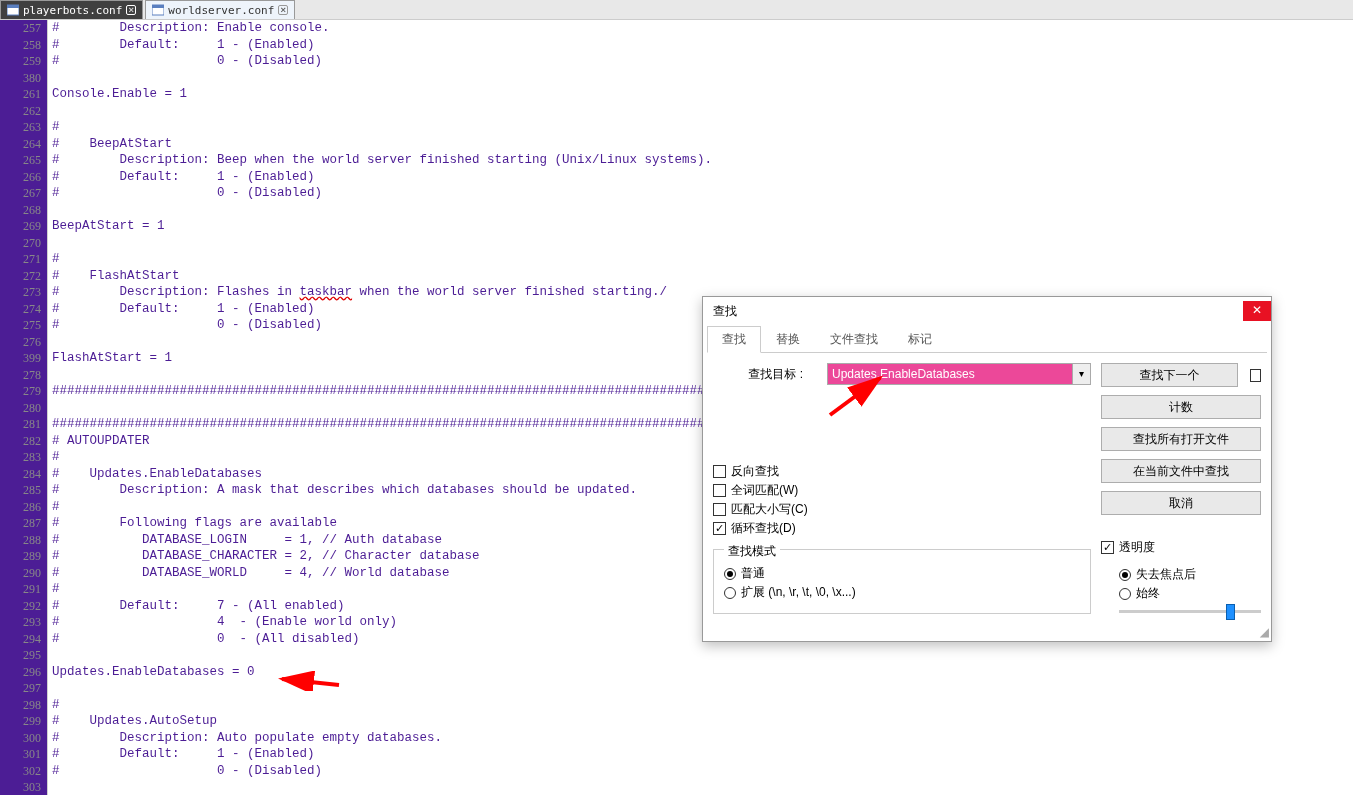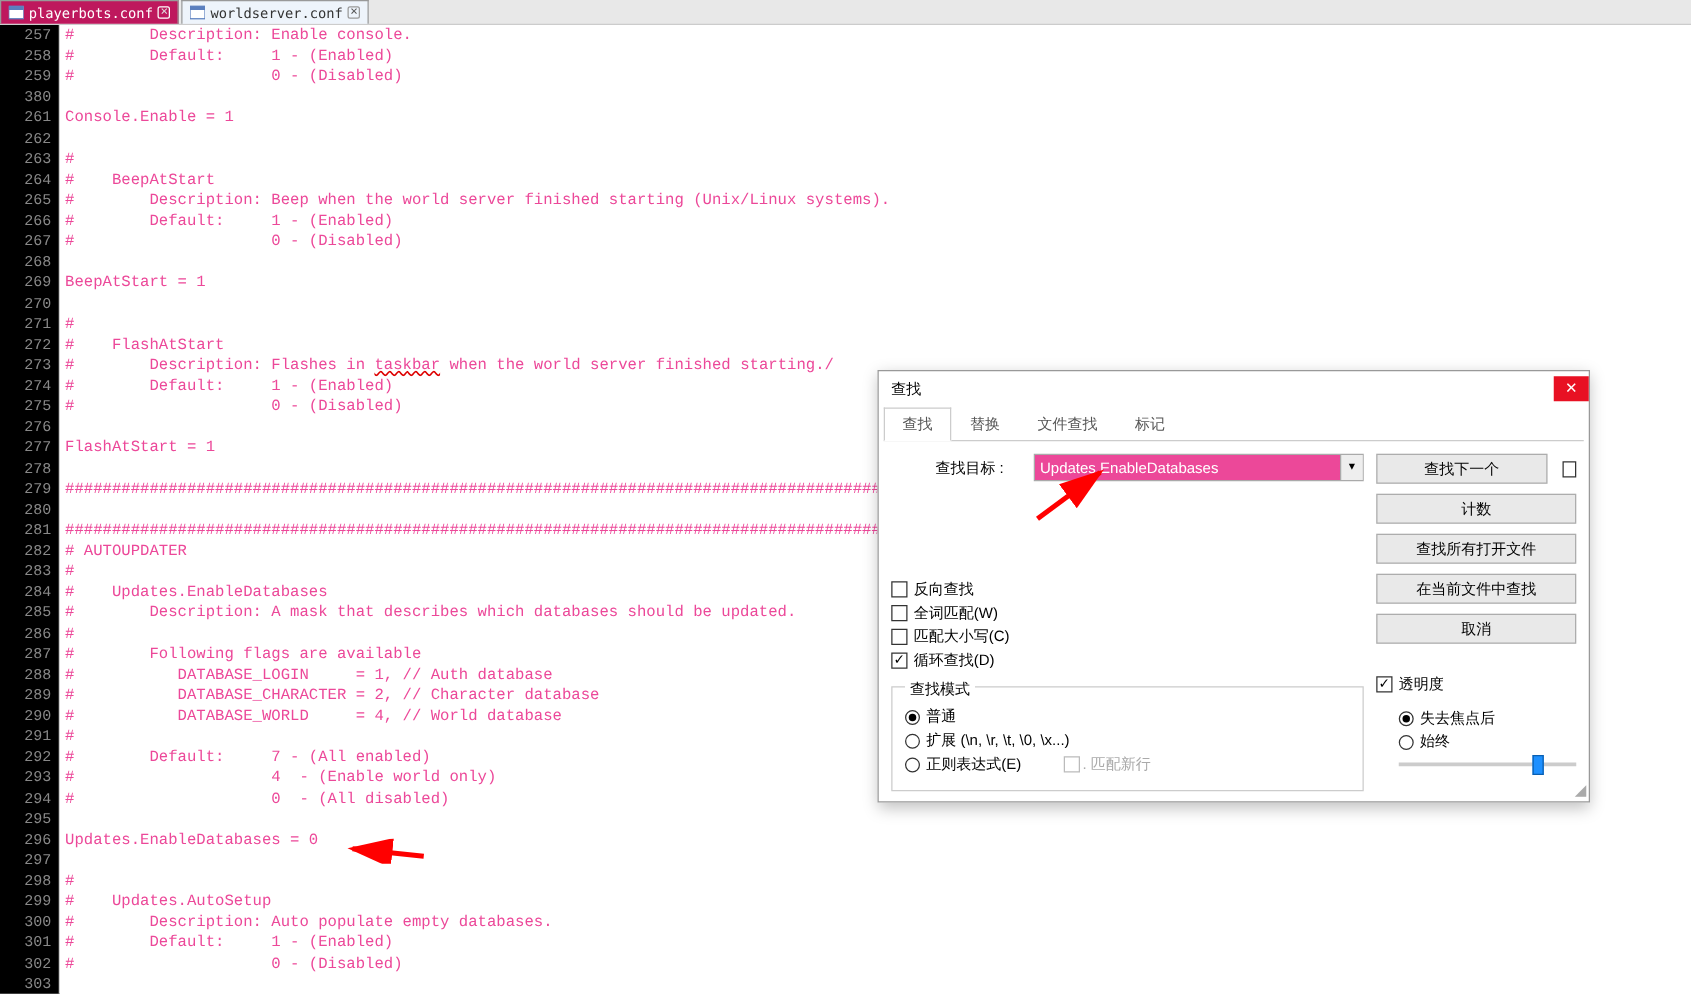--- a/index.html
+++ b/index.html
@@ -1,27 +1,27 @@
 <!DOCTYPE html>
 <html><head>
 <meta charset="utf-8">
 <style>
 * { box-sizing: border-box; margin: 0; padding: 0; }
 body { font-family: "Microsoft YaHei", Tahoma, sans-serif; font-size: 12px; background: #fff; overflow: hidden; width: 1353px; height: 797px; position: relative; }
 .tabbar { display: flex; background: #e8e8e8; border-bottom: 1px solid #ccc; height: 20px; }
 .tab { display: inline-flex; align-items: center; padding: 2px 6px; border: 1px solid #999; border-bottom: none; margin-right: 2px; font-size: 11px; font-family: Consolas, monospace; cursor: pointer; position: relative; }
-.tab.inactive { background: #be185d; color: #fff; }
+.tab.inactive { background: #404040; color: #fff; }
 .tab.active { background: #eef4fb; color: #333; }
 .tab .file-icon { width: 12px; height: 12px; margin-right: 4px; display: inline-block; }
 .tab .close { margin-left: 4px; font-size: 10px; color: #555; }
 .tab.inactive .close { color: #ddd; border:1px solid #fff; width:10px; height:10px; line-height:8px; text-align:center; border-radius:2px;}
 .tab.active .close { border:1px solid #999; width:10px; height:10px; line-height:8px; text-align:center; border-radius:2px;}
 .editor { display: flex; height: 775px; background: #fff; }
-.gutter { width: 48px; background: #000000; color: #888; text-align: right; padding-right: 6px; font-family: Liberation Mono, monospace; font-size: 12px; line-height: 16.5px; border-right: 1px solid #d0d0d0; user-select: none; }
-.code { flex: 1; font-family: Consolas, "Courier New", monospace; font-size: 12.5px; line-height: 16.5px; white-space: pre; padding-left: 4px; color: #ec4899; position: relative; }
+.gutter { width: 48px; background: #4c1d95; color: #888; text-align: right; padding-right: 6px; font-family: Liberation Serif, serif; font-size: 12px; line-height: 16.5px; border-right: 1px solid #d0d0d0; user-select: none; }
+.code { flex: 1; font-family: Consolas, "Courier New", monospace; font-size: 12.5px; line-height: 16.5px; white-space: pre; padding-left: 4px; color: #4c1d95; position: relative; }
 .line { height: 16.5px; }
 .hl-line { position: absolute; left: 0; right: 0; height: 16.5px; background: #e9ecf6; z-index: -1; }
 .squiggle { text-decoration-line: underline; text-decoration-style: wavy; text-decoration-color: #d00; }
 .dialog { position: absolute; top: 296px; left: 702px; width: 570px; height: 346px; background: #fff; border: 1px solid #999; box-shadow: 0 4px 12px rgba(0,0,0,0.25); }
 .dlg-title { display: flex; justify-content: space-between; align-items: center; padding: 4px 0 4px 10px; font-size: 12px; }
 .dlg-close { width: 28px; height: 20px; background: #e81123; color: #fff; text-align: center; line-height: 18px; font-size: 12px; cursor: pointer; }
 .dlg-tabs { display: flex; border-bottom: 1px solid #ccc; margin: 0 4px; }
 .dlg-tab { padding: 4px 14px; font-size: 12px; color: #555; cursor: pointer; border: 1px solid transparent; position: relative; top: 1px; }
 .dlg-tab.active { border: 1px solid #ccc; border-bottom: 1px solid #fff; background: #fff; }
 .dlg-body { padding: 10px 10px 0 10px; display: flex; gap: 10px; }
@@ -94,21 +94,21 @@
       <div class="line">267</div>
       <div class="line">268</div>
       <div class="line">269</div>
       <div class="line">270</div>
       <div class="line">271</div>
       <div class="line">272</div>
       <div class="line">273</div>
       <div class="line">274</div>
       <div class="line">275</div>
       <div class="line">276</div>
-      <div class="line">277</div>
+      <div class="line">399</div>
       <div class="line">278</div>
       <div class="line">279</div>
       <div class="line">280</div>
       <div class="line">281</div>
       <div class="line">282</div>
       <div class="line">283</div>
       <div class="line">284</div>
       <div class="line">285</div>
       <div class="line">286</div>
       <div class="line">287</div>
@@ -175,25 +175,20 @@
           <span class="legend">查找模式</span>
           <div style="margin-top:-10px;">
             <div class="radio-row">
                 <span class="rd checked"></span>
                 <span>普通</span>
               </div>
             <div class="radio-row">
                 <span class="rd"></span>
                 <span>扩展 (\n, \r, \t, \0, \x...)</span>
               </div>
-            <div class="radio-row">
-                <span class="rd"></span>
-                <span style="width:110px;">正则表达式(E)</span>
-              <span style="color:#aaa;"><span class="sqchk" style="border-color:#bbb;"></span><span>. 匹配新行</span></span>
-            </div>
           </div>
         </div>
       </div>
     </div>
     <div class="dlg-right">
       <div class="top-row-right">
         <button class="btn wide">查找下一个</button>
         <span class="chk-after-btn"></span>
       </div>
       <button class="btn wide">计数</button>

